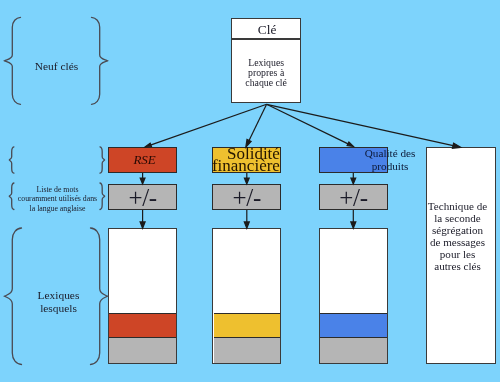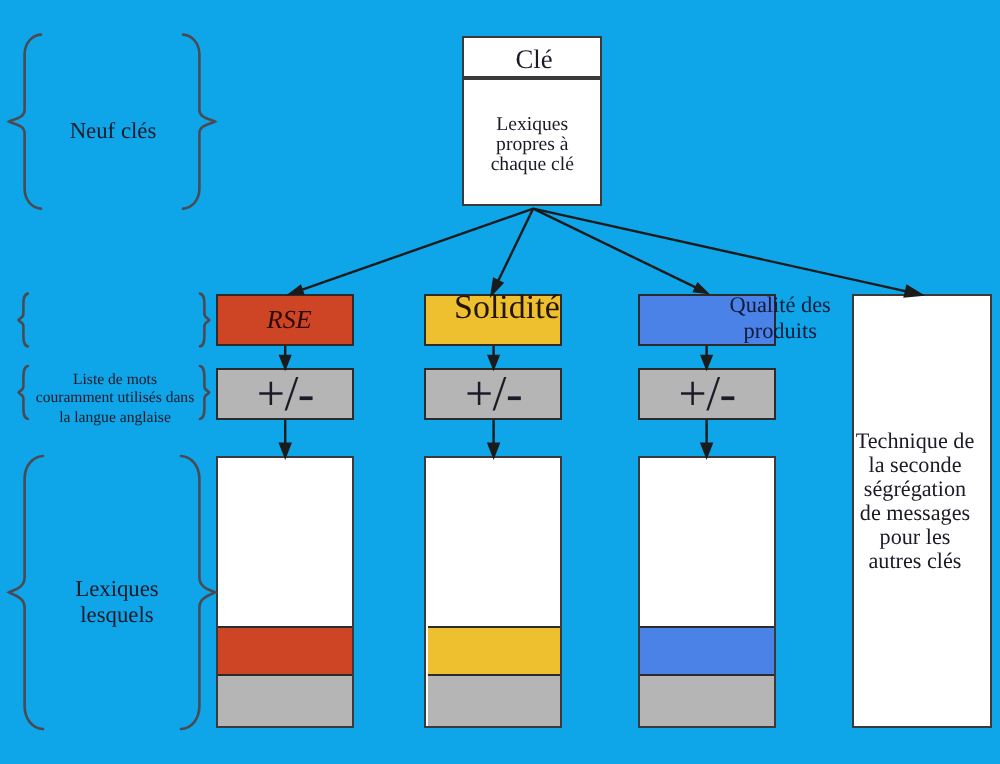--- a/index.html
+++ b/index.html
@@ -1,16 +1,16 @@
 <!DOCTYPE html>
 <html><head>
 <meta charset="utf-8">
 <style>
   html,body{margin:0;padding:0;background:#ffffff;}
-  #page{position:relative;width:500px;height:382px;background:#0ea5e9;overflow:hidden;
+  #page{position:relative;width:500px;height:382px;background:#7dd3fc;overflow:hidden;
         font-family:"Liberation Serif",serif;color:#1b1b28;}
   .box{position:absolute;box-sizing:border-box;border:1.6px solid #3a3a3a;background:#fff;}
   .lbl{position:absolute;text-align:center;line-height:1.18;color:#1b1b28;}
   svg.layer{position:absolute;left:0;top:0;width:500px;height:382px;}
 </style>
 </head>
 <body>
 
 <div id="page">
 
@@ -31,20 +31,21 @@
   <div class="box" style="left: 108px; top: 184px; width: 69.2px; height: 26px; border-color: rgb(43, 43, 43); background: rgb(181, 181, 181);"></div>
   <div class="lbl" style="left:108px;top:185.2px;width:69.3px;font-size:25px;line-height:25px;letter-spacing:-0.3px;">+/-</div>
 
   <div class="box" style="left:108px;top:228.3px;width:69.2px;height:136px;"></div>
   <div style="position: absolute; left: 109.4px; top: 312.9px; width: 66.4px; height: 25px; border-top: 1.4px solid rgb(43, 43, 43); border-bottom: 1.4px solid rgb(43, 43, 43); box-sizing: border-box; background: rgb(206, 69, 38);"></div>
   <div style="position: absolute; left: 109.4px; top: 337.9px; width: 66.4px; height: 25px; background: rgb(181, 181, 181);"></div>
 
   <div class="box" style="left: 212.1px; top: 147px; width: 69.4px; height: 26px; border-color: rgb(43, 43, 43); background: rgb(238, 192, 47);"></div>
   <div class="lbl" style="left:210.5px;top:147.5px;width:69.4px;font-size:17px;line-height:12.8px;color:#241500;text-align:right;">
       <div>Solidité</div>
+      <div>financière</div>
     </div>
 
   <div class="box" style="left: 212.1px; top: 184px; width: 69.4px; height: 26px; border-color: rgb(43, 43, 43); background: rgb(181, 181, 181);"></div>
   <div class="lbl" style="left:212.1px;top:185.2px;width:69.3px;font-size:25px;line-height:25px;letter-spacing:-0.3px;">+/-</div>
 
   <div class="box" style="left:212.1px;top:228.3px;width:69.4px;height:136px;"></div>
   <div style="position: absolute; left: 213.5px; top: 312.9px; width: 66.6px; height: 25px; border-top: 1.4px solid rgb(43, 43, 43); border-bottom: 1.4px solid rgb(43, 43, 43); box-sizing: border-box; background: rgb(238, 192, 47);"></div>
   <div style="position: absolute; left: 213.5px; top: 337.9px; width: 66.6px; height: 25px; background: rgb(181, 181, 181);"></div>
 
   <div class="box" style="left: 318.9px; top: 147px; width: 69.6px; height: 26px; border-color: rgb(43, 43, 43); background: rgb(74, 130, 232);"></div>
@@ -54,21 +55,21 @@
     </div>
 
   <div class="box" style="left: 318.9px; top: 184px; width: 69.6px; height: 26px; border-color: rgb(43, 43, 43); background: rgb(181, 181, 181);"></div>
   <div class="lbl" style="left:318.9px;top:185.2px;width:69.3px;font-size:25px;line-height:25px;letter-spacing:-0.3px;">+/-</div>
 
   <div class="box" style="left:318.9px;top:228.3px;width:69.6px;height:136px;"></div>
   <div style="position: absolute; left: 320.3px; top: 312.9px; width: 66.8px; height: 25px; border-top: 1.4px solid rgb(43, 43, 43); border-bottom: 1.4px solid rgb(43, 43, 43); box-sizing: border-box; background: rgb(74, 130, 232);"></div>
   <div style="position: absolute; left: 320.3px; top: 337.9px; width: 66.8px; height: 25px; background: rgb(181, 181, 181);"></div>
 
   <div class="box" style="left:426px;top:147px;width:70px;height:217px;"></div>
-  <div class="lbl" style="left:426.5px;top:216px;width:62px;font-size:11.1px;line-height:11.9px;">
+  <div class="lbl" style="left:426.5px;top:201px;width:62px;font-size:11.1px;line-height:11.9px;">
       <div>Technique de</div>
       <div>la seconde</div>
       <div>ségrégation</div>
       <div>de messages</div>
       <div>pour les</div>
       <div>autres clés</div>
     </div>
 
   <div class="lbl" style="left:24.5px;top:59.5px;width:64px;font-size:11.4px;line-height:12px;">
       <div>Neuf clés</div>

